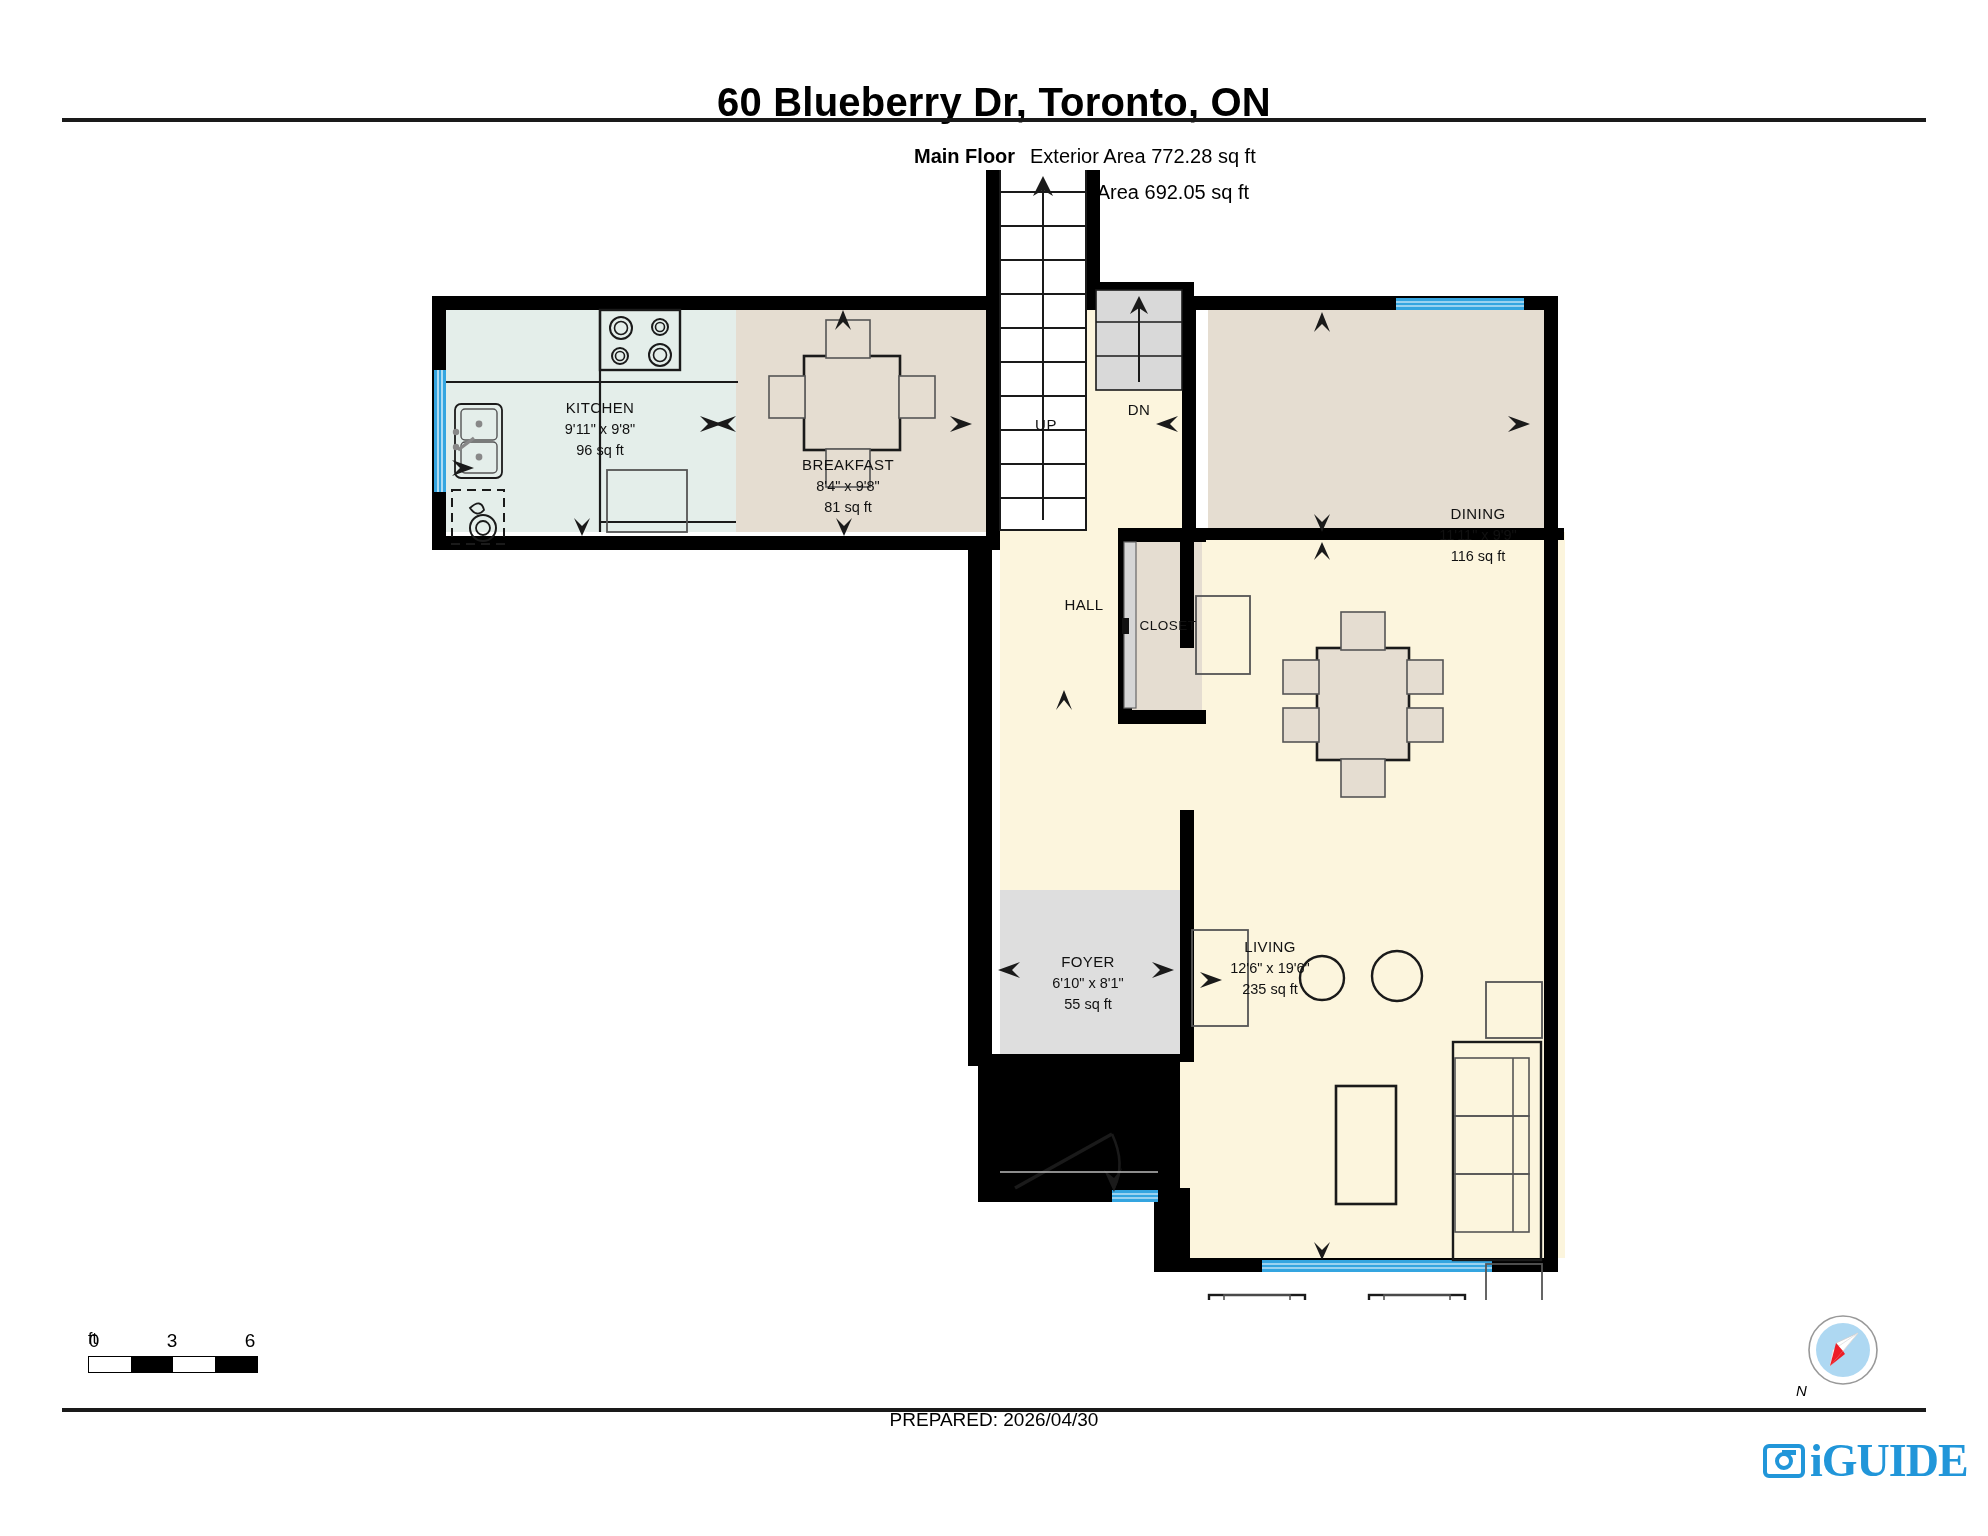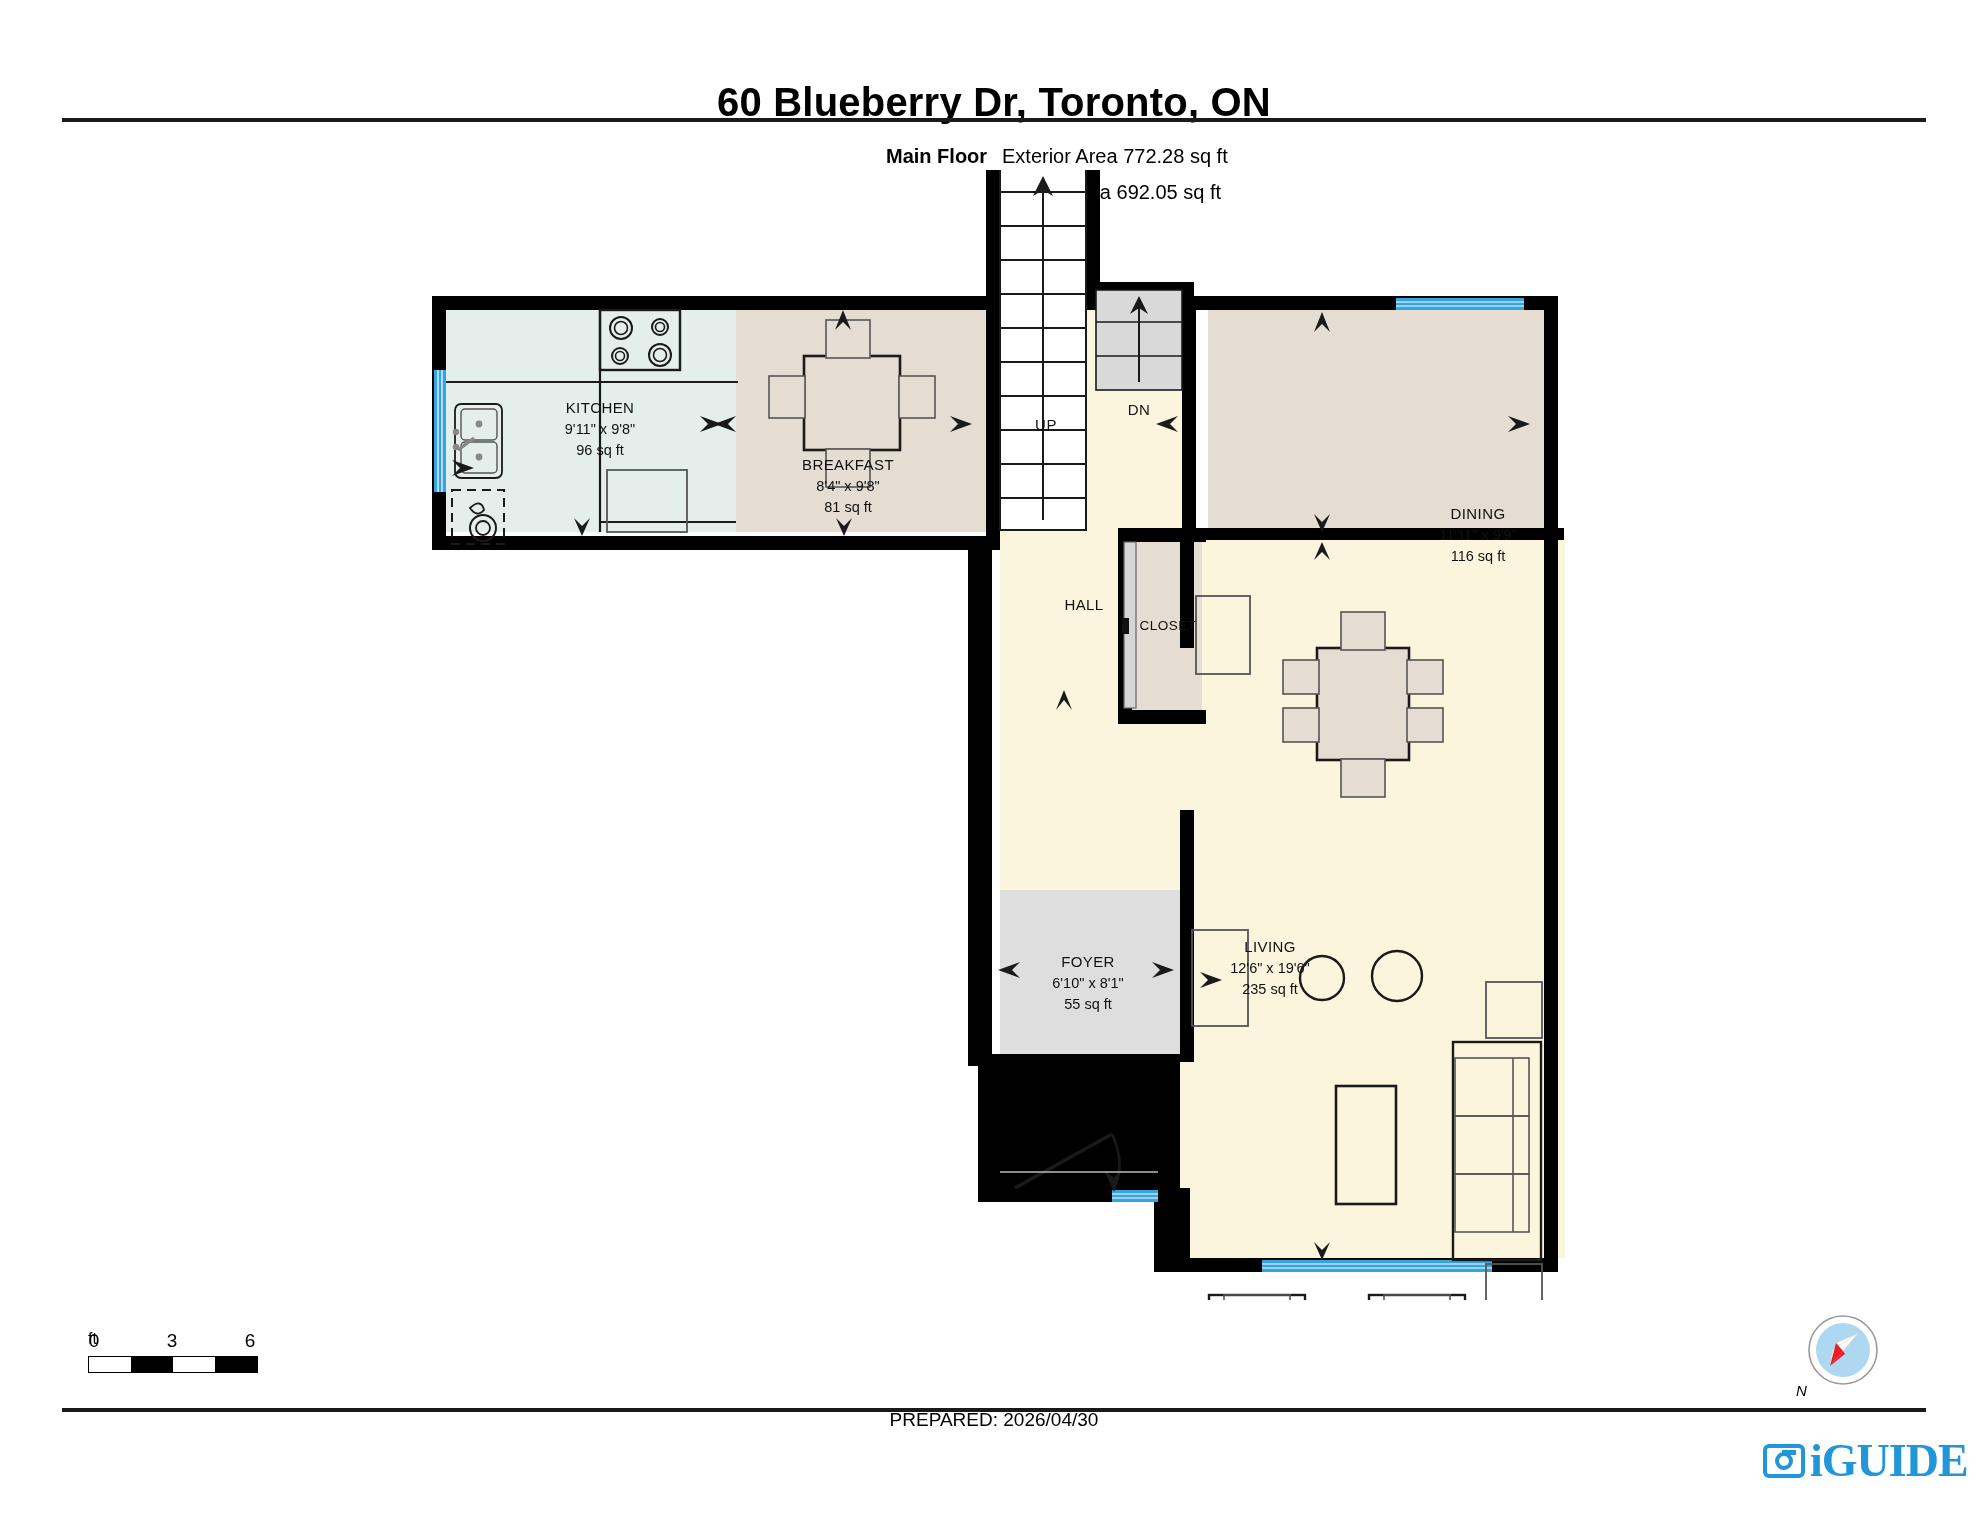--- a/index.html
+++ b/index.html
@@ -17,21 +17,21 @@
   .title{
     position:absolute;left:0;top:46px;width:100%;
     text-align:center;
     font-size:40px;font-weight:bold;letter-spacing:.2px;margin-top:34px;
   }
   .title-rule{
     position:absolute;left:62px;top:118px;width:1864px;height:4px;
     background:#1a1a1a;
   }
   .floor-info{
-    position:absolute;left:886px;top:138px;
+    position:absolute;left:914px;top:138px;
     font-size:20px;line-height:36px;white-space:nowrap;
   }
   .floor-info .lbl{font-weight:bold;display:inline-block;width:116px;}
   .floor-info .row2{margin-left:116px;}
 
   
   .scalebar{position:absolute;left:88px;top:1330px;}
   .scalebar .nums{position:relative;height:26px;width:170px;font-size:19px;}
   .scalebar .nums span{position:absolute;top:0;transform:translateX(-50%);}
   .scalebar .bar{display:flex;width:170px;height:17px;border:1.5px solid #000;box-sizing:border-box;}

